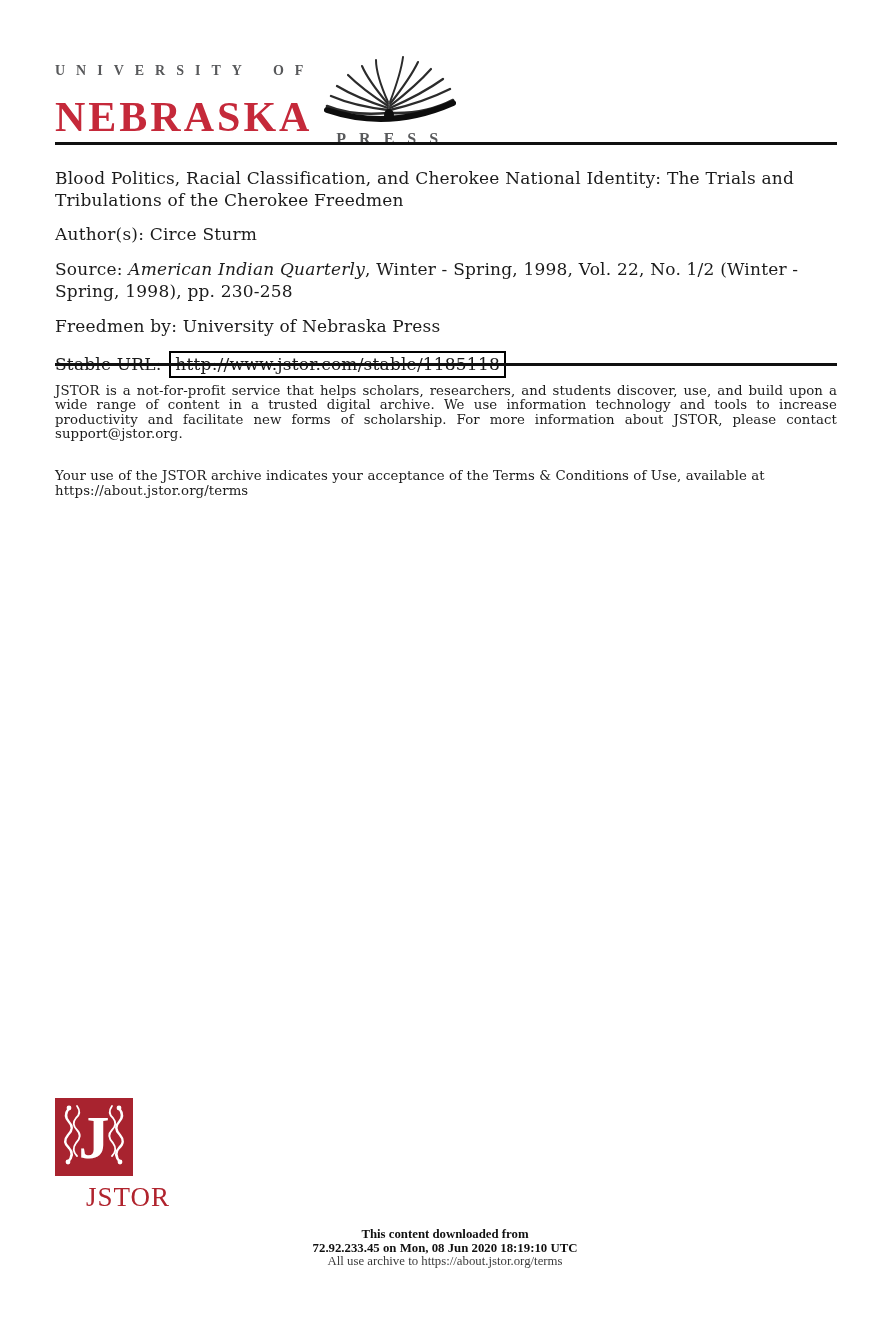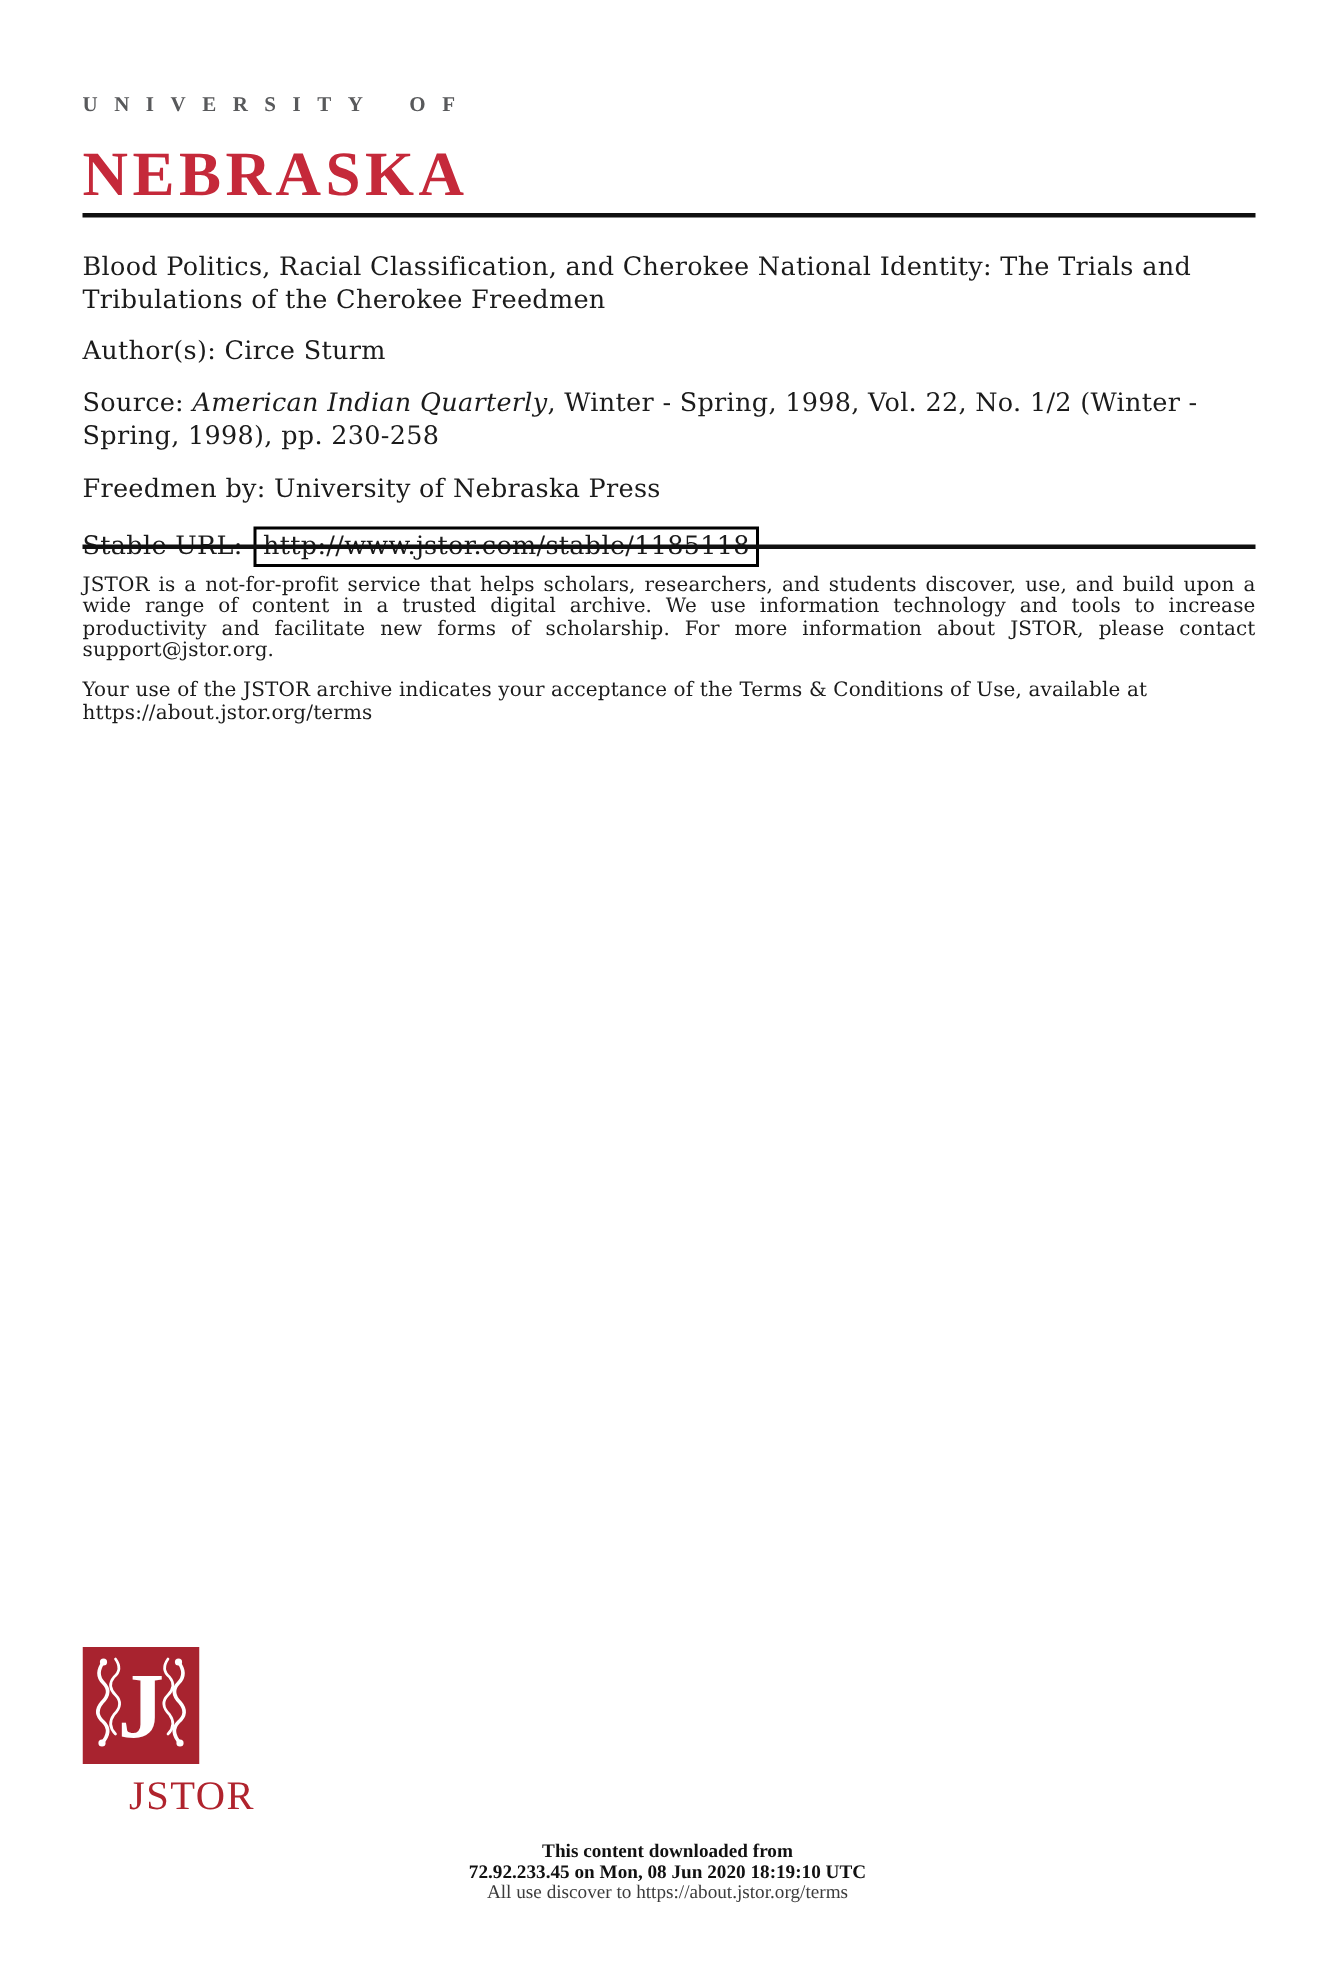--- a/index.html
+++ b/index.html
@@ -46,21 +46,21 @@
   .meta-line { line-height: 1.3; margin-bottom: 13px; letter-spacing: 0.2px; }
   .meta-line:last-child { margin-bottom: 0; }
   .ital { font-style: italic; }
   .stable-box {
     display: inline-block; border: 2px solid #000;
     padding: 0 4px 1px 4px; margin-left: 2px;
   }
 
   
   .jstor-notice { position: absolute; left: 55px; top: 384px; width: 782px; font-size: 13.3px; letter-spacing: 0.1px; }
-  .notice-about { line-height: 1.08; text-align: justify; margin-bottom: 13px; }
+  .notice-about { line-height: 1.08; text-align: justify; margin-bottom: 28px; }
   .notice-terms { line-height: 1.12; width: 720px; }
 
   
   .collab { position: absolute; left: 55px; top: 1098px; display: flex; align-items: flex-start; }
   .jstor-logo-col { width: 80px; flex: 0 0 auto; }
   .jstor-mark { display: block; }
   .jstor-wordmark {
     font-family: "Liberation Serif", serif;
     font-size: 27px; color: #b0232d; letter-spacing: 1px; margin-top: 4px; line-height: 1; margin-left: 31px;
   }
@@ -80,20 +80,44 @@
 </style>
 </head>
 <body>
 
 <div class="page">
 
   <header class="press-logo">
     <div class="logo-textcol">
       <div class="univ-of">UNIVERSITY OF</div>
       <div class="nebraska">NEBRASKA</div>
+    </div>
+    <div class="logo-bookcol">
+      <span>
+        <svg width="132" height="82" viewBox="0 0 132 82" fill="none" xmlns="http://www.w3.org/2000/svg">
+
+          <path d="M64 60 C 42 62, 20 60, 3 53" stroke="#2b2b2b" stroke-width="2.6" stroke-linecap="round"></path>
+          <path d="M64 57 Q 30 53 7 43" stroke="#2b2b2b" stroke-width="2.4" stroke-linecap="round"></path>
+          <path d="M64 55 Q 33 45 13 33" stroke="#2b2b2b" stroke-width="2.3" stroke-linecap="round"></path>
+          <path d="M64 53 Q 38 36 24 22" stroke="#2b2b2b" stroke-width="2.2" stroke-linecap="round"></path>
+          <path d="M64 51 Q 44 27 38 13" stroke="#2b2b2b" stroke-width="2.1" stroke-linecap="round"></path>
+          <path d="M64 49 Q 52 22 52 7" stroke="#2b2b2b" stroke-width="2.0" stroke-linecap="round"></path>
+
+          <path d="M66 60 C 90 61, 110 57, 129 47" stroke="#2b2b2b" stroke-width="2.6" stroke-linecap="round"></path>
+          <path d="M66 57 Q 100 49 126 36" stroke="#2b2b2b" stroke-width="2.4" stroke-linecap="round"></path>
+          <path d="M66 55 Q 98 41 119 26" stroke="#2b2b2b" stroke-width="2.3" stroke-linecap="round"></path>
+          <path d="M66 53 Q 93 32 107 16" stroke="#2b2b2b" stroke-width="2.2" stroke-linecap="round"></path>
+          <path d="M66 51 Q 87 24 94 9" stroke="#2b2b2b" stroke-width="2.1" stroke-linecap="round"></path>
+          <path d="M66 49 Q 77 20 79 4" stroke="#2b2b2b" stroke-width="2.0" stroke-linecap="round"></path>
+
+          <path d="M3 57 Q 65 78 129 50" stroke="#0d0d0d" stroke-width="6" stroke-linecap="round"></path>
+          <ellipse cx="65" cy="62" rx="5" ry="6" fill="#0d0d0d"></ellipse>
+        </svg>
+      </span>
+      <div class="press-word">PRESS</div>
     </div>
   </header>
 
   <div class="rule rule-1"></div>
 
   <main class="article-meta">
     <h1 class="title">Blood Politics, Racial Classification, and Cherokee National Identity: The Trials and Tribulations of the Cherokee Freedmen</h1>
 
     <p class="meta-line"><span>Author(s): </span><span>Circe Sturm</span></p>
 
@@ -129,16 +153,16 @@
           <text x="39" y="60" font-family="Liberation Serif, serif" font-size="62" font-weight="bold" fill="#ffffff" text-anchor="middle">J</text>
         </svg>
       </span>
       <div class="jstor-wordmark">JSTOR</div>
     </div>
   </section>
 
   <footer class="download-stamp">
     <div class="stamp-bold">This content downloaded from</div>
     <div class="stamp-bold">72.92.233.45 on Mon, 08 Jun 2020 18:19:10 UTC</div>
-    <div class="stamp-light">All use discover to https://about.jstor.org/terms</div>
+    <div class="stamp-light">All use archive to https://about.jstor.org/terms</div>
   </footer>
 
 </div>
 
 </body></html>

